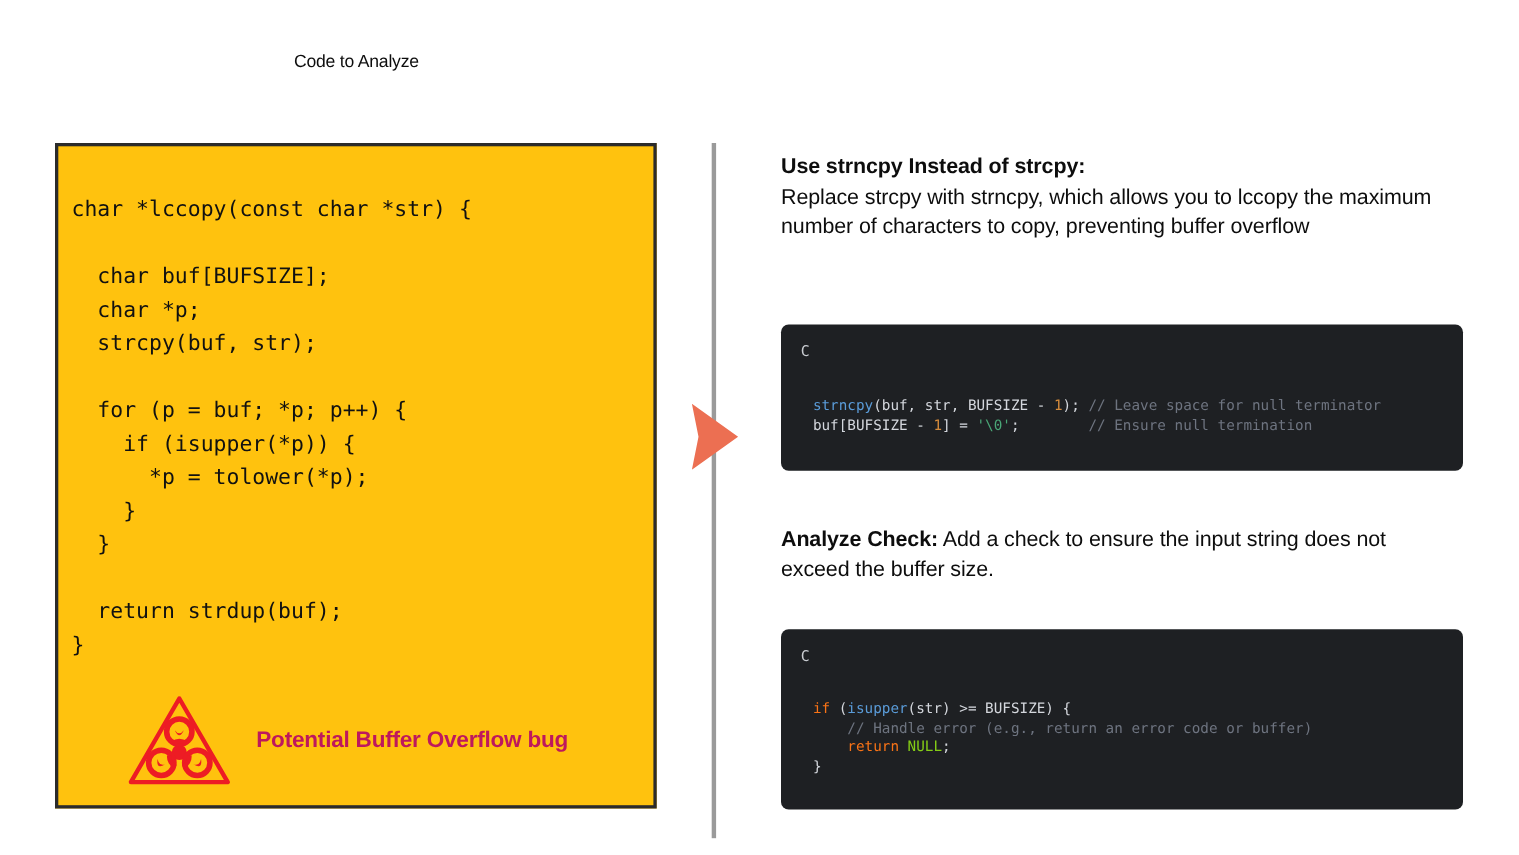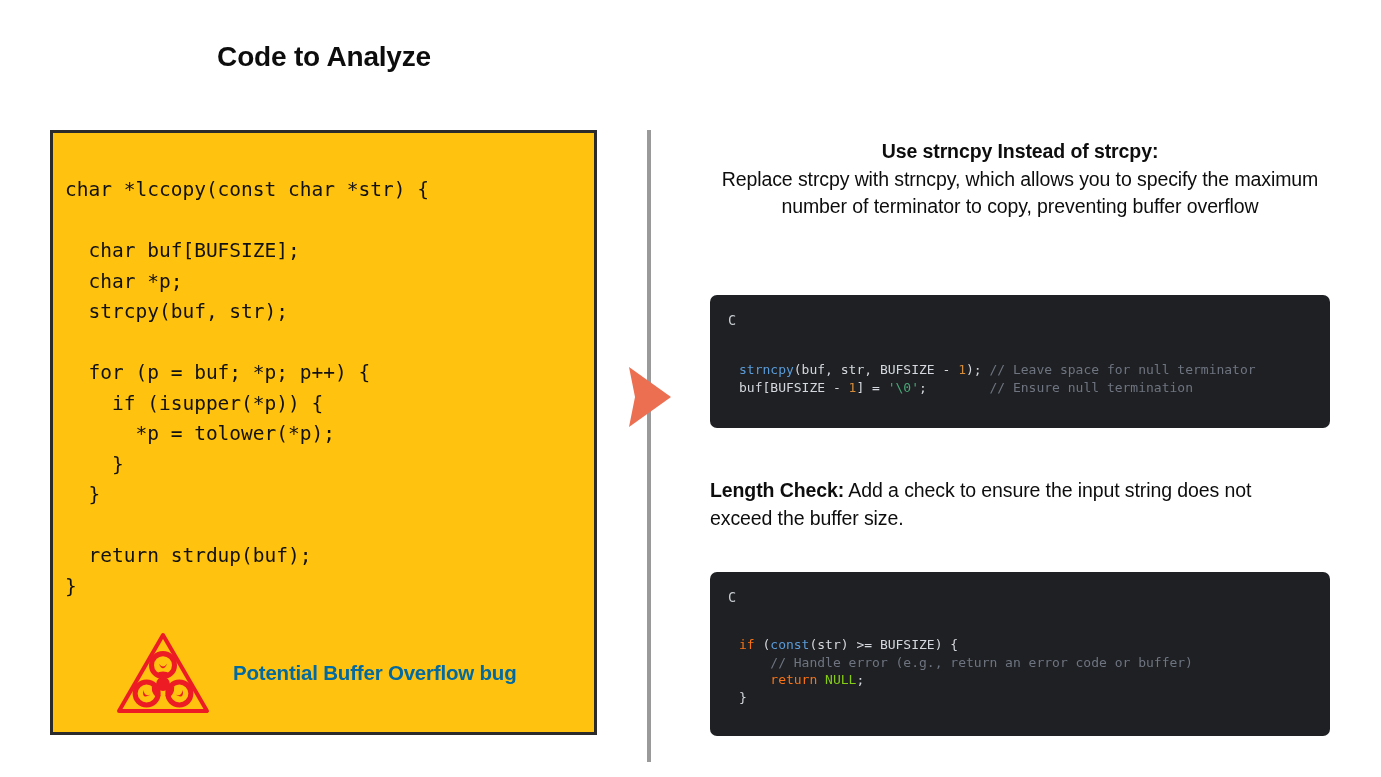--- a/index.html
+++ b/index.html
@@ -12,22 +12,22 @@
     height: 777px;
     position: relative;
     overflow: hidden;
     font-family: "Liberation Sans", sans-serif;
     color: #000000;
   }
 
   
   .panel-title {
     position: absolute;
-    font-weight: bold;
-    font-size: 28px;
+    font-weight: normal;
+    font-size: 16px;
     line-height: 34px;
     text-align: center;
     color: #0d0d0d;
     letter-spacing: -0.2px;
   }
   #title-left {
     left: 48px;
     top: 40px;
     width: 552px;
   }
@@ -66,21 +66,21 @@
     left: 62px;
     bottom: 16px;
     display: flex;
     align-items: center;
     gap: 22px;
   }
   #biohazard-icon { display: block; }
   #warning-label {
     font-weight: bold;
     font-size: 20.5px;
-    color: #0369a1;
+    color: #be185d;
     letter-spacing: -0.2px;
     white-space: nowrap;
   }
 
   
   #divider {
     position: absolute;
     left: 647px;
     top: 130px;
     width: 4px;
@@ -94,21 +94,20 @@
     width: 42px;
     height: 60px;
   }
 
   
   #right-col {
     position: absolute;
     left: 710px;
     top: 138px;
     width: 620px;
-    text-align: center;
   }
   .rec-text {
     font-size: 19.5px;
     line-height: 27.5px;
     color: #0d0d0d;
     margin: 0;
     letter-spacing: -0.1px;
   }
   .rec-text b { font-weight: bold; }
 
@@ -223,35 +222,35 @@
 
 <div id="divider"></div>
 
 <svg id="flow-arrow" viewBox="0 0 42 60">
   <path d="M0 0 L42 30 L0 60 L6 30 Z" fill="#EC6F52"></path>
 </svg>
 
 <div id="right-col">
   <p class="rec-text">
     <b>Use strncpy Instead of strcpy:</b><br>
-    <span>Replace strcpy with strncpy, which allows you to specify the maximum number of terminator to copy, preventing buffer overflow</span>
+    <span>Replace strcpy with strncpy, which allows you to lccopy the maximum number of characters to copy, preventing buffer overflow</span>
   </p>
 </div>
 
 <div class="dark-block" id="block-1">
   <div class="dark-lang">C</div>
   <pre class="dark-code"><span class="tok-fn">strncpy</span><span>(buf, str, BUFSIZE - </span><span class="tok-num">1</span><span>); </span><span class="tok-comment">// Leave space for null terminator</span>
 <span>buf[BUFSIZE - </span><span class="tok-num">1</span><span>] = </span><span class="tok-str">'\0'</span><span>;        </span><span class="tok-comment">// Ensure null termination</span></pre>
 </div>
 
 <div id="rec-2">
   <p class="rec-text">
-    <b>Length Check:</b><span> Add a check to ensure the input string does not exceed the buffer size.</span>
+    <b>Analyze Check:</b><span> Add a check to ensure the input string does not exceed the buffer size.</span>
   </p>
 </div>
 
 <div class="dark-block" id="block-2">
   <div class="dark-lang">C</div>
-  <pre class="dark-code"><span class="tok-kw">if</span><span> (</span><span class="tok-fn">const</span><span>(str) &gt;= BUFSIZE) {</span>
+  <pre class="dark-code"><span class="tok-kw">if</span><span> (</span><span class="tok-fn">isupper</span><span>(str) &gt;= BUFSIZE) {</span>
 <span class="tok-comment">    // Handle error (e.g., return an error code or buffer)</span>
 <span>    </span><span class="tok-kw">return</span><span> </span><span class="tok-const">NULL</span><span>;</span>
 <span>}</span></pre>
 </div>
 
 </body></html>

